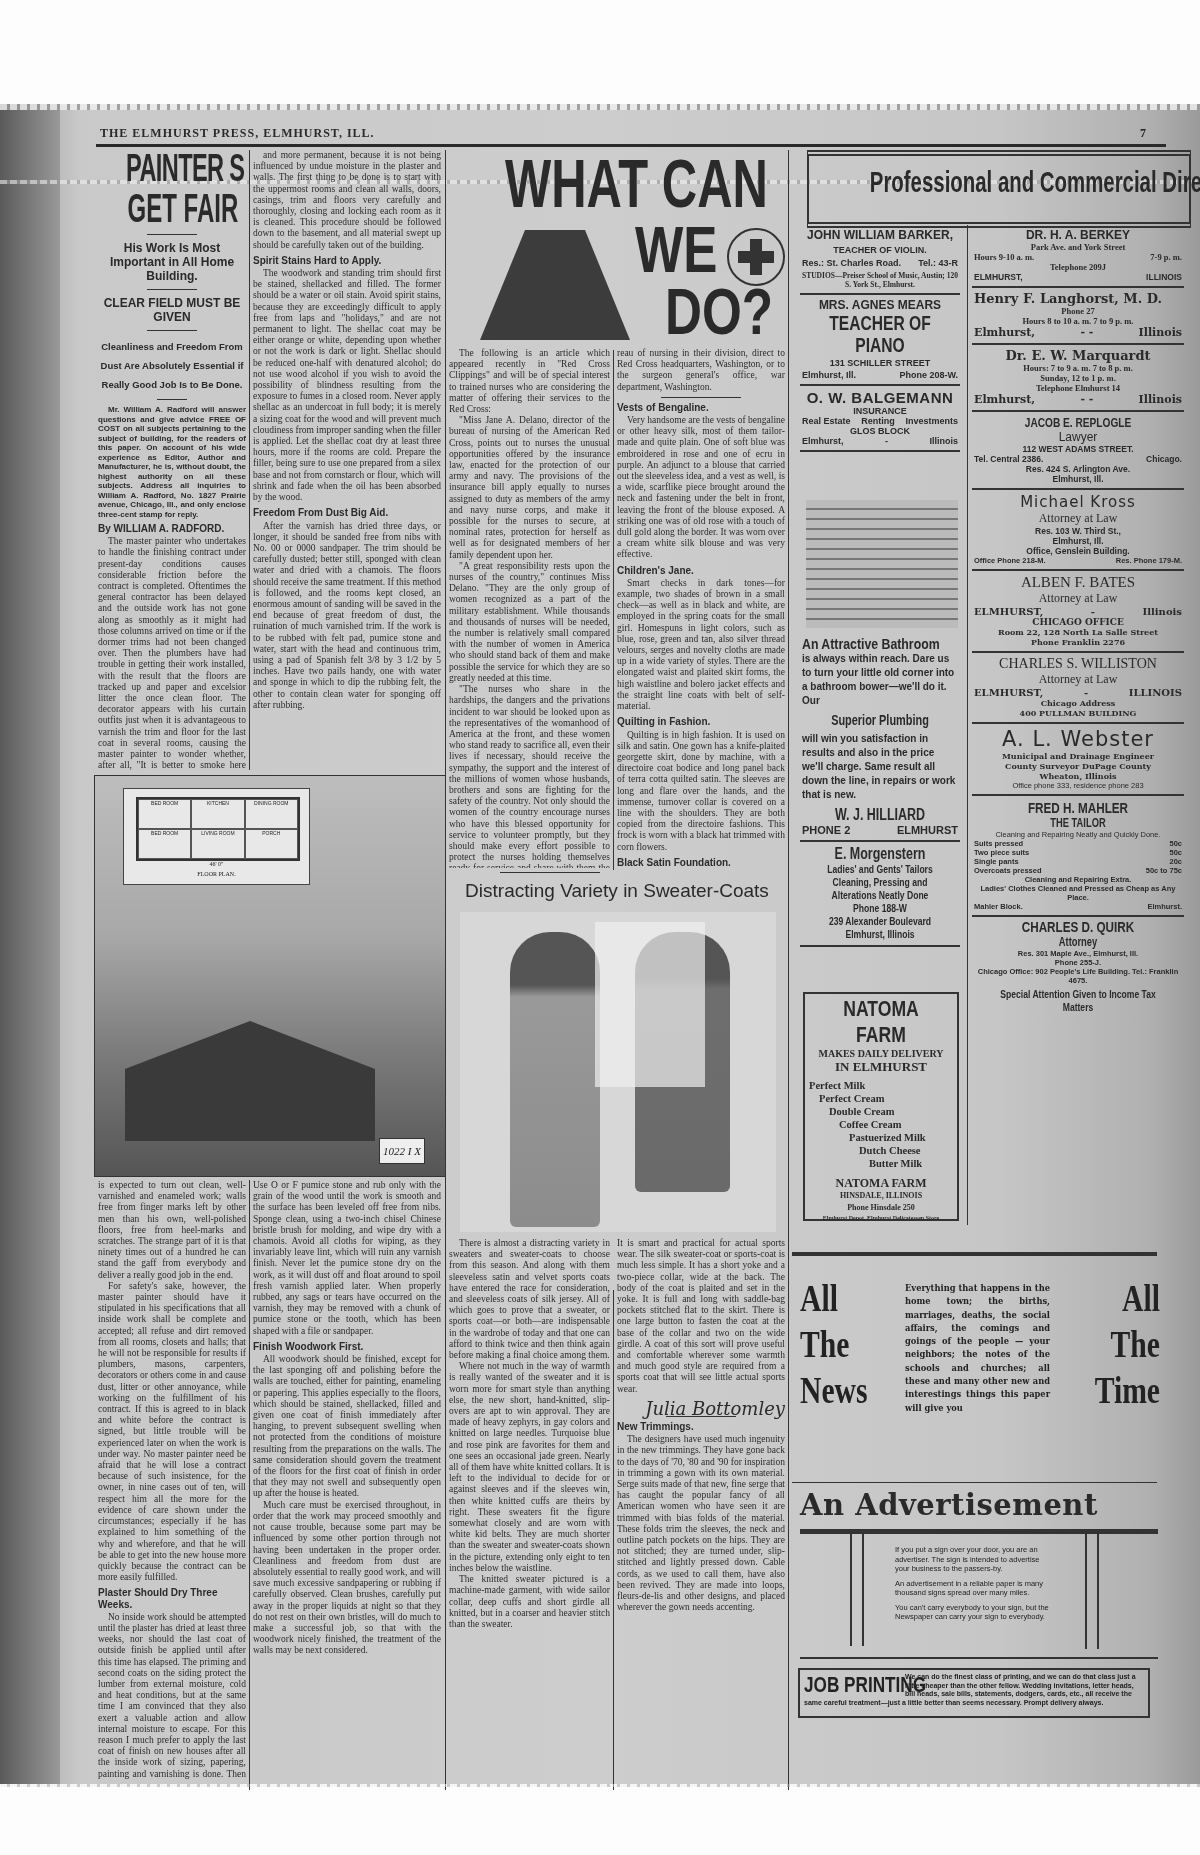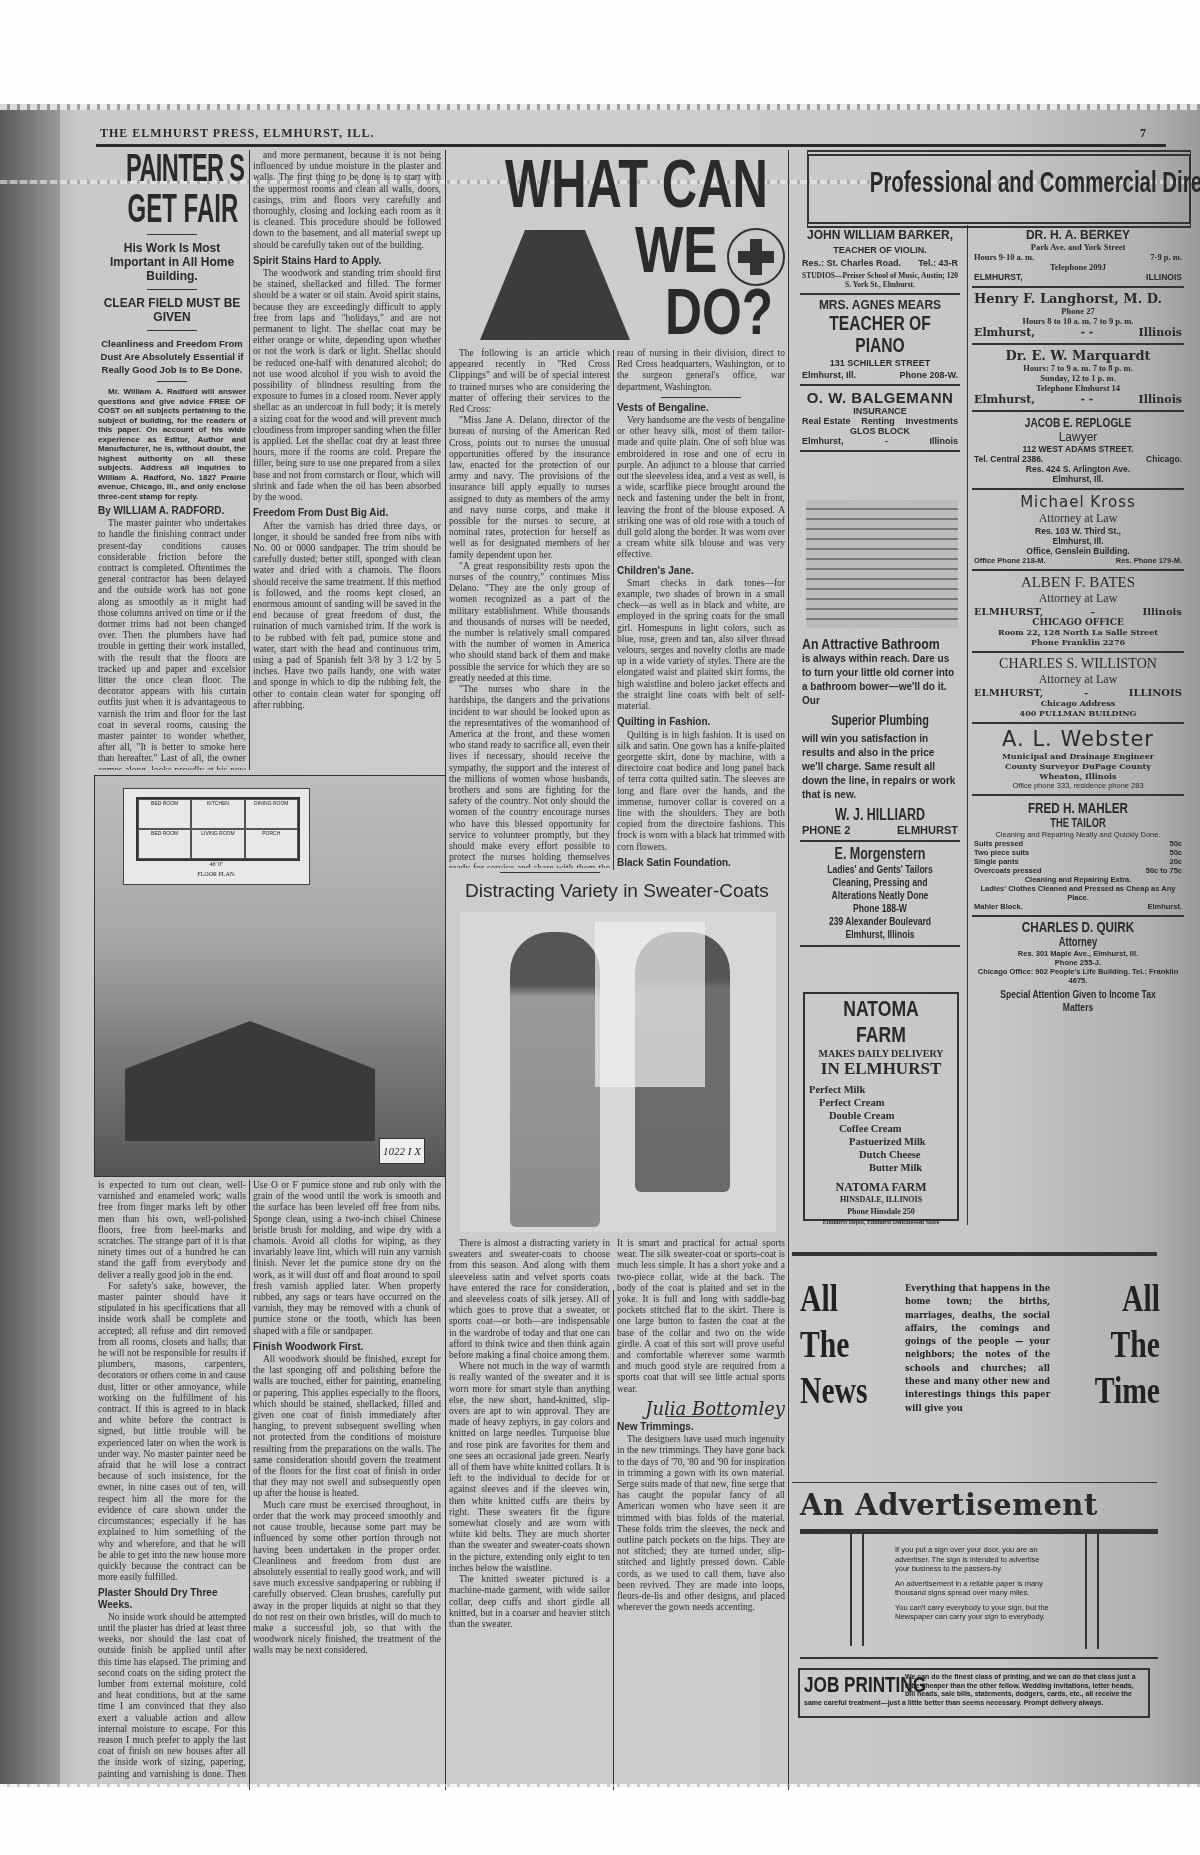--- a/index.html
+++ b/index.html
@@ -43,21 +43,21 @@
 <div class="vline" style="left:613px;top:1290px;height:500px"></div>
 
 <div class="col" style="left:98px;top:150px;width:148px;height:620px">
   <div class="hd cond" style="font-size:38px;line-height:36px;letter-spacing:-1px;white-space:nowrap;transform:scaleX(.62)">PAINTER SHOULD</div>
   <div class="hd cond" style="font-size:40px;line-height:40px;white-space:nowrap;transform:scaleX(.6);margin-top:2px">GET FAIR CHANCE</div>
   <div style="width:50px;height:1px;background:#333;margin:6px auto"></div>
   <div class="hd" style="font-size:12px;line-height:14px">His Work Is Most Important in All Home Building.</div>
   <div style="width:50px;height:1px;background:#333;margin:6px auto"></div>
   <div class="hd" style="font-size:12px;line-height:14px">CLEAR FIELD MUST BE GIVEN</div>
   <div style="width:50px;height:1px;background:#333;margin:6px auto"></div>
-  <div class="hd" style="font-size:9.5px;line-height:13px">Cleanliness and Freedom From Dust Are Absolutely Essential if Really Good Job Is to Be Done.</div>
+  <div class="hd" style="font-size:9.5px;line-height:19px">Cleanliness and Freedom From Dust Are Absolutely Essential if Really Good Job Is to Be Done.</div>
   <div style="width:30px;height:1px;background:#333;margin:5px auto"></div>
   <p style="font-family:'Liberation Sans',sans-serif;font-weight:bold;font-size:8px;line-height:9.5px">Mr. William A. Radford will answer questions and give advice FREE OF COST on all subjects pertaining to the subject of building, for the readers of this paper. On account of his wide experience as Editor, Author and Manufacturer, he is, without doubt, the highest authority on all these subjects. Address all inquiries to William A. Radford, No. 1827 Prairie avenue, Chicago, Ill., and only enclose three-cent stamp for reply.</p>
   <div class="sub">By WILLIAM A. RADFORD.</div>
   <p>The master painter who undertakes to handle the finishing contract under present-day conditions causes considerable friction before the contract is completed. Oftentimes the general contractor has been delayed and the outside work has not gone along as smoothly as it might had those columns arrived on time or if the dormer trims had not been changed over. Then the plumbers have had trouble in getting their work installed, with the result that the floors are tracked up and paper and excelsior litter the once clean floor. The decorator appears with his curtain outfits just when it is advantageous to varnish the trim and floor for the last coat in several rooms, causing the master painter to wonder whether, after all, "It is better to smoke here than hereafter." Last of all, the owner comes along, looks proudly at his new possessions, and as a last straw, leaves behind the suggestion, "Hurry and finish up the job, so that I can get in here in a couple of days." And yet the master painter</p>
 </div>
 <div class="col" style="left:253px;top:150px;width:188px;height:620px">
   <p>and more permanent, because it is not being influenced by undue moisture in the plaster and walls. The first thing to be done is to start with the uppermost rooms and clean all walls, doors, casings, trim and floors very carefully and thoroughly, closing and locking each room as it is cleaned. This procedure should be followed down to the basement, and all material swept up should be carefully taken out of the building.</p>
   <div class="sub">Spirit Stains Hard to Apply.</div>
   <p>The woodwork and standing trim should first be stained, shellacked and filled. The former should be a water or oil stain. Avoid spirit stains, because they are exceedingly difficult to apply free from laps and "holidays," and are not permanent to light. The shellac coat may be either orange or white, depending upon whether or not the work is dark or light. Shellac should be reduced one-half with denatured alcohol; do not use wood alcohol if you wish to avoid the possibility of blindness resulting from the exposure to fumes in a closed room. Never apply shellac as an undercoat in full body; it is merely a sizing coat for the wood and will prevent much cloudiness from improper sanding when the filler is applied. Let the shellac coat dry at least three hours, more if the rooms are cold. Prepare the filler, being sure to use one prepared from a silex base and not from cornstarch or flour, which will shrink and fade when the oil has been absorbed by the wood.</p>
   <div class="sub">Freedom From Dust Big Aid.</div>
@@ -207,21 +207,21 @@
     <div class="cond" style="font-size:11px;line-height:13px">Alterations Neatly Done</div>
     <div class="cond" style="font-size:11px;line-height:13px">Phone 188-W</div>
     <div class="cond" style="font-size:11px;line-height:13px">239 Alexander Boulevard</div>
     <div class="cond" style="font-size:11px;line-height:13px">Elmhurst, Illinois</div>
   </div>
 </div>
 
 <div class="ad" style="left:803px;top:992px;width:152px;height:225px;border:2px solid #333;font-family:'Liberation Serif',serif">
   <div class="cond" style="font-size:22px;line-height:26px;margin-top:2px;transform:scaleX(.8)">NATOMA FARM</div>
   <div style="font-weight:bold;font-size:10px">MAKES DAILY DELIVERY</div>
-  <div style="font-weight:bold;font-size:17px">IN ELMHURST</div>
+  <div style="font-weight:bold;font-size:13px">IN ELMHURST</div>
   <div style="text-align:left;font-weight:bold;font-size:10.5px;line-height:13px;margin-top:4px">
     <div style="padding-left:4px">Perfect Milk</div>
     <div style="padding-left:14px">Perfect Cream</div>
     <div style="padding-left:24px">Double Cream</div>
     <div style="padding-left:34px">Coffee Cream</div>
     <div style="padding-left:44px">Pastuerized Milk</div>
     <div style="padding-left:54px">Dutch Cheese</div>
     <div style="padding-left:64px">Butter Milk</div>
   </div>
   <div style="font-weight:bold;font-size:12px;margin-top:6px">NATOMA FARM</div>

